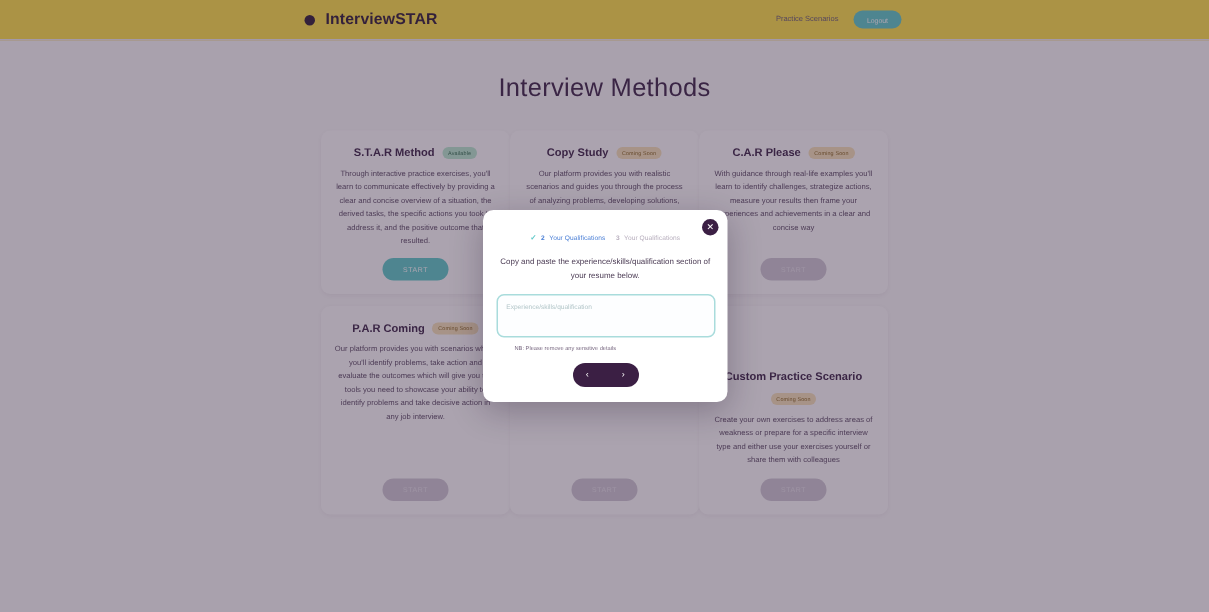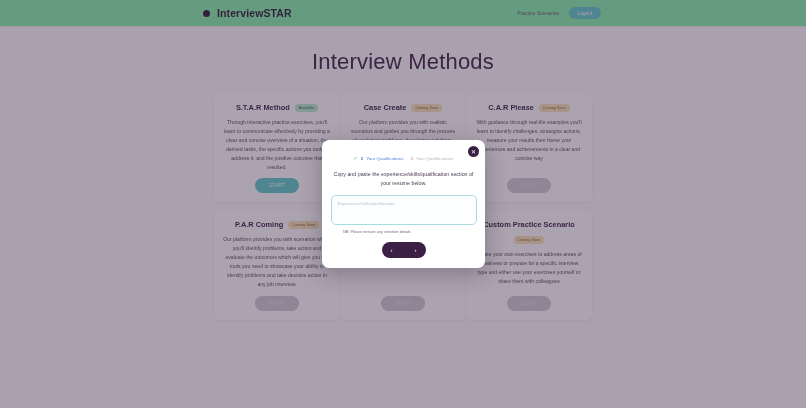--- a/index.html
+++ b/index.html
@@ -21,21 +21,21 @@
     position: absolute;
     inset: 0;
     background: #faf8fa;
   }
 
   .navbar {
     height: 27px;
     display: flex;
     align-items: center;
     padding: 0 205px 0 203px;
-    background: #86efac;
+    background: #fde047;
     border-bottom: 1px solid #efeaf0;
   }
   .brand {
     display: flex;
     align-items: center;
     gap: 7px;
   }
   .brand-dot {
     width: 7px;
     height: 7px;
@@ -65,21 +65,21 @@
     color: #ffffff;
     background: #5ec8c8;
     border: none;
     border-radius: 9px;
     padding: 3.5px 9px;
     cursor: pointer;
   }
 
   .page-title {
     text-align: center;
-    font-size: 22px;
+    font-size: 17px;
     font-weight: normal;
     color: #3c2347;
     margin-top: 22px;
     letter-spacing: .2px;
   }
 
   .cards {
     margin: 18px auto 0;
     width: 378px;
     display: grid;
@@ -104,21 +104,21 @@
     gap: 5px;
     flex-wrap: wrap;
     width: 100%;
   }
   .card-title {
     font-size: 7.4px;
     font-weight: bold;
     color: #3c2347;
     text-align: center;
   }
-  .card-title.two-line { line-height: 1.45; }
+  .card-title.two-line { line-height: 1.45; margin-top: 32px; }
   .badge {
     font-size: 3.6px;
     border-radius: 6px;
     padding: 2px 4px;
     white-space: nowrap;
     letter-spacing: .1px;
   }
   .badge.available { background: #b9e7cf; color: #2f6b4d; }
   .badge.soon { background: #f6e0b8; color: #8a6420; }
 
@@ -294,21 +294,21 @@
       <div class="card-head">
         <span class="card-title">S.T.A.R Method</span>
         <span class="badge available">Available</span>
       </div>
       <p class="card-body">Through interactive practice exercises, you'll learn to communicate effectively by providing a clear and concise overview of a situation, the derived tasks, the specific actions you took to address it, and the positive outcome that resulted.</p>
       <button class="start-btn">START</button>
     </div>
 
     <div class="card">
       <div class="card-head">
-        <span class="card-title">Case Create</span>
+        <span class="card-title">Copy Study</span>
         <span class="badge soon">Coming Soon</span>
       </div>
       <p class="card-body">Our platform provides you with realistic scenarios and guides you through the process of analyzing problems, developing solutions, and presenting your findings in a compelling way.</p>
       <button class="start-btn disabled">START</button>
     </div>
 
     <div class="card">
       <div class="card-head">
         <span class="card-title">C.A.R Please</span>
         <span class="badge soon">Coming Soon</span>

